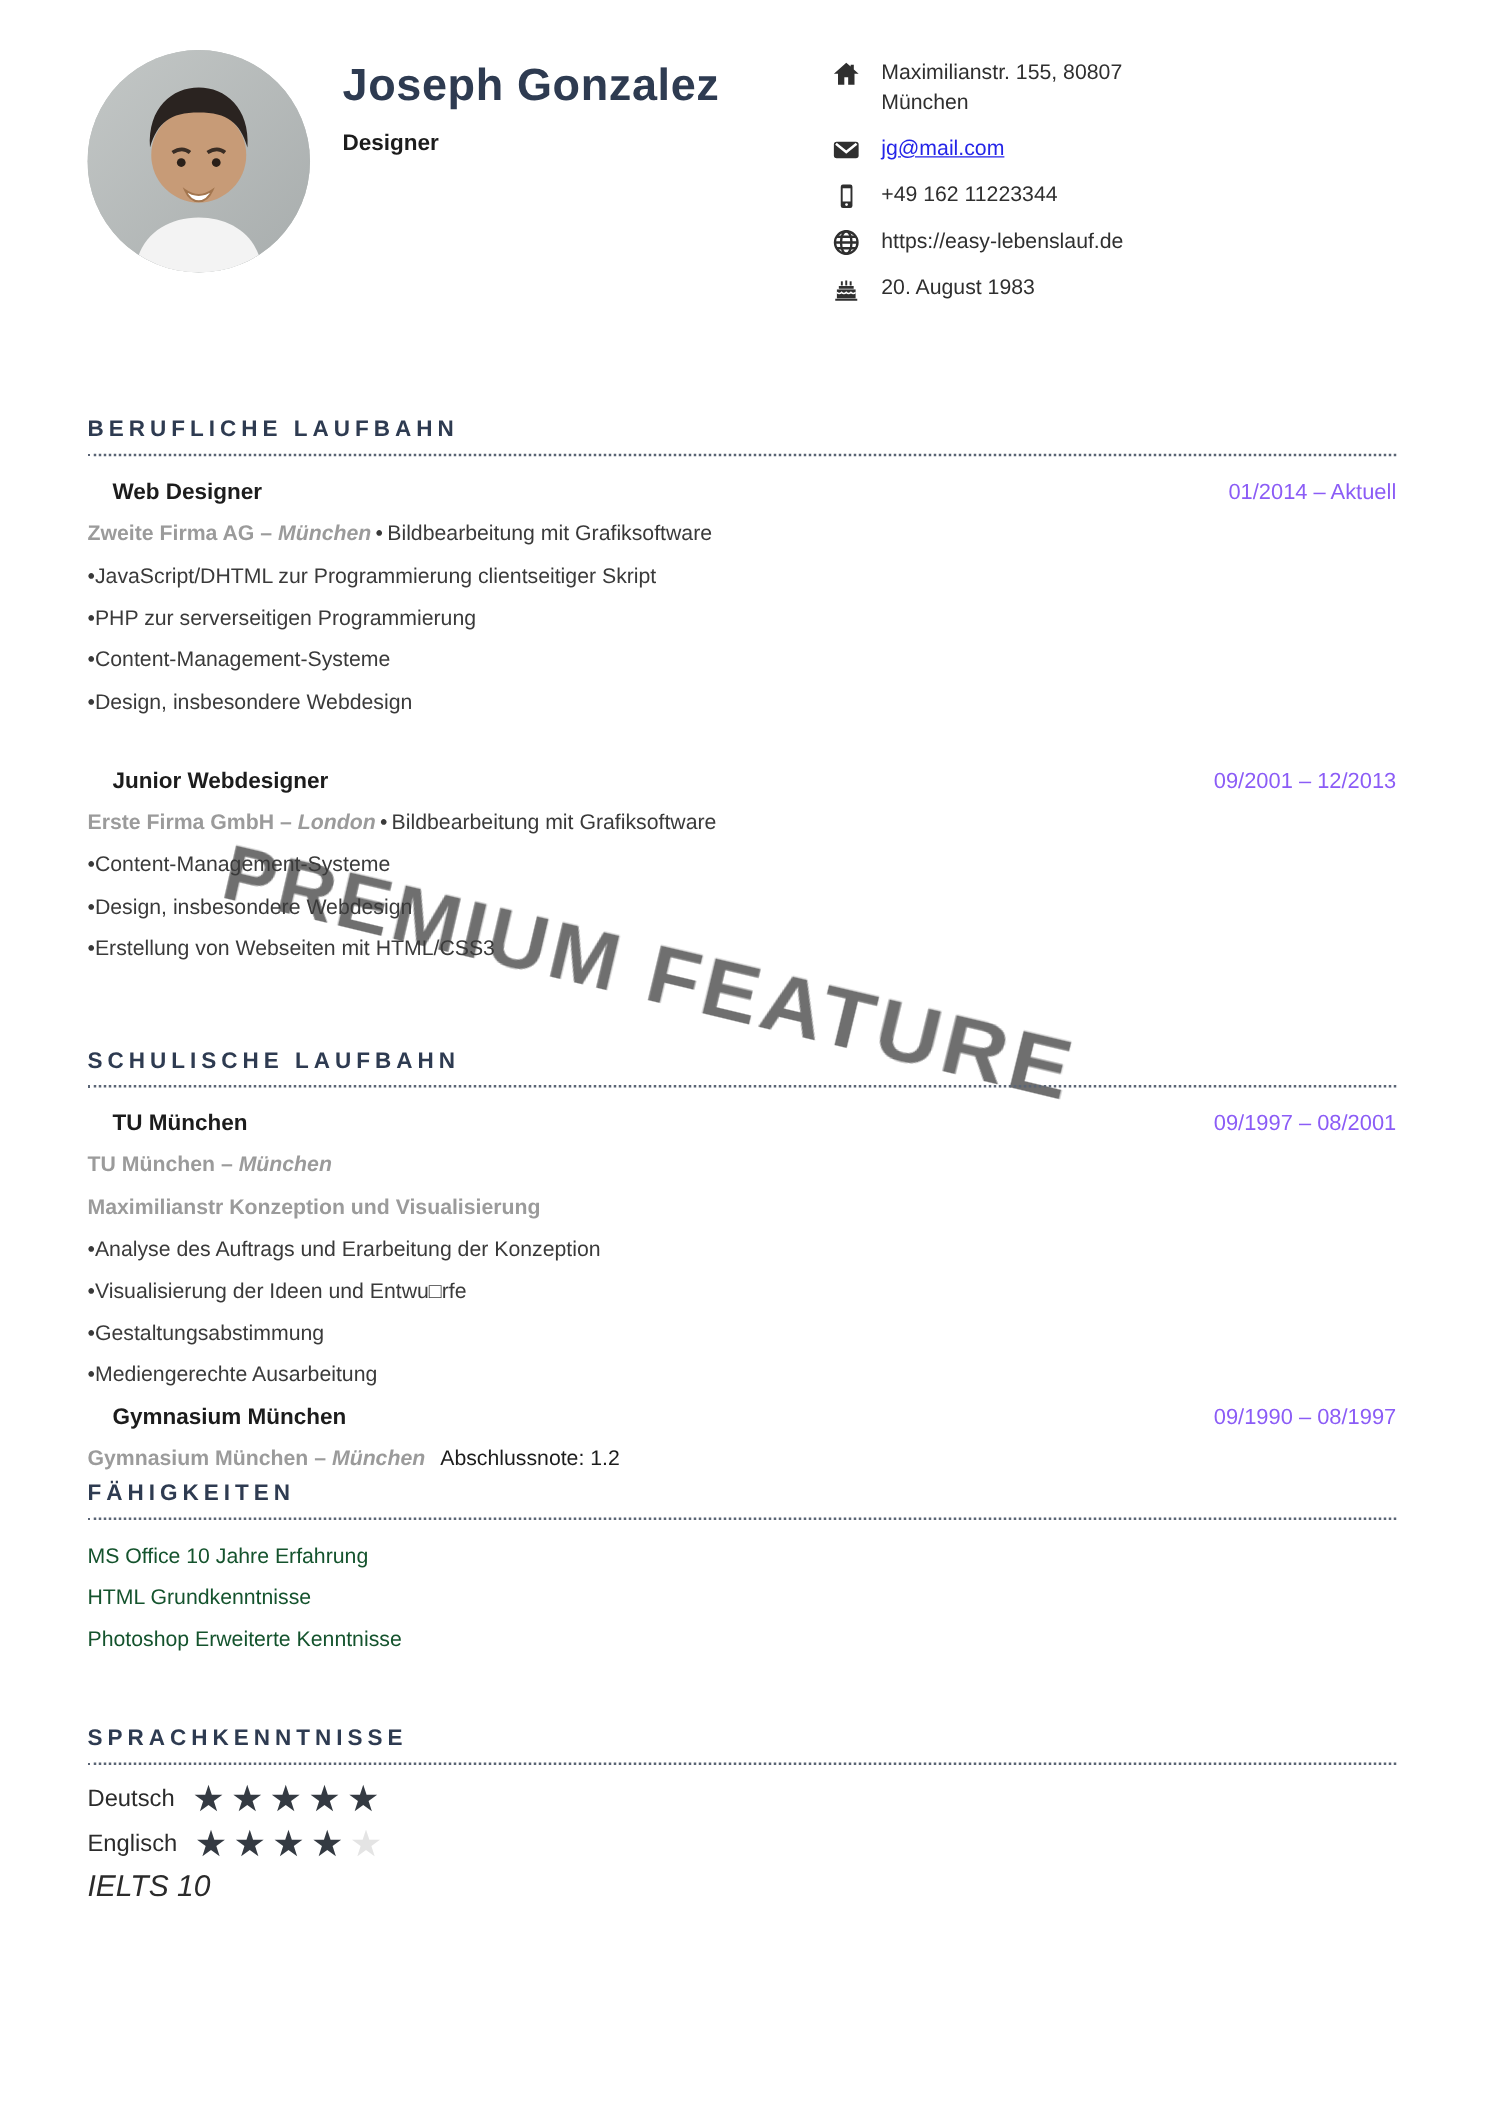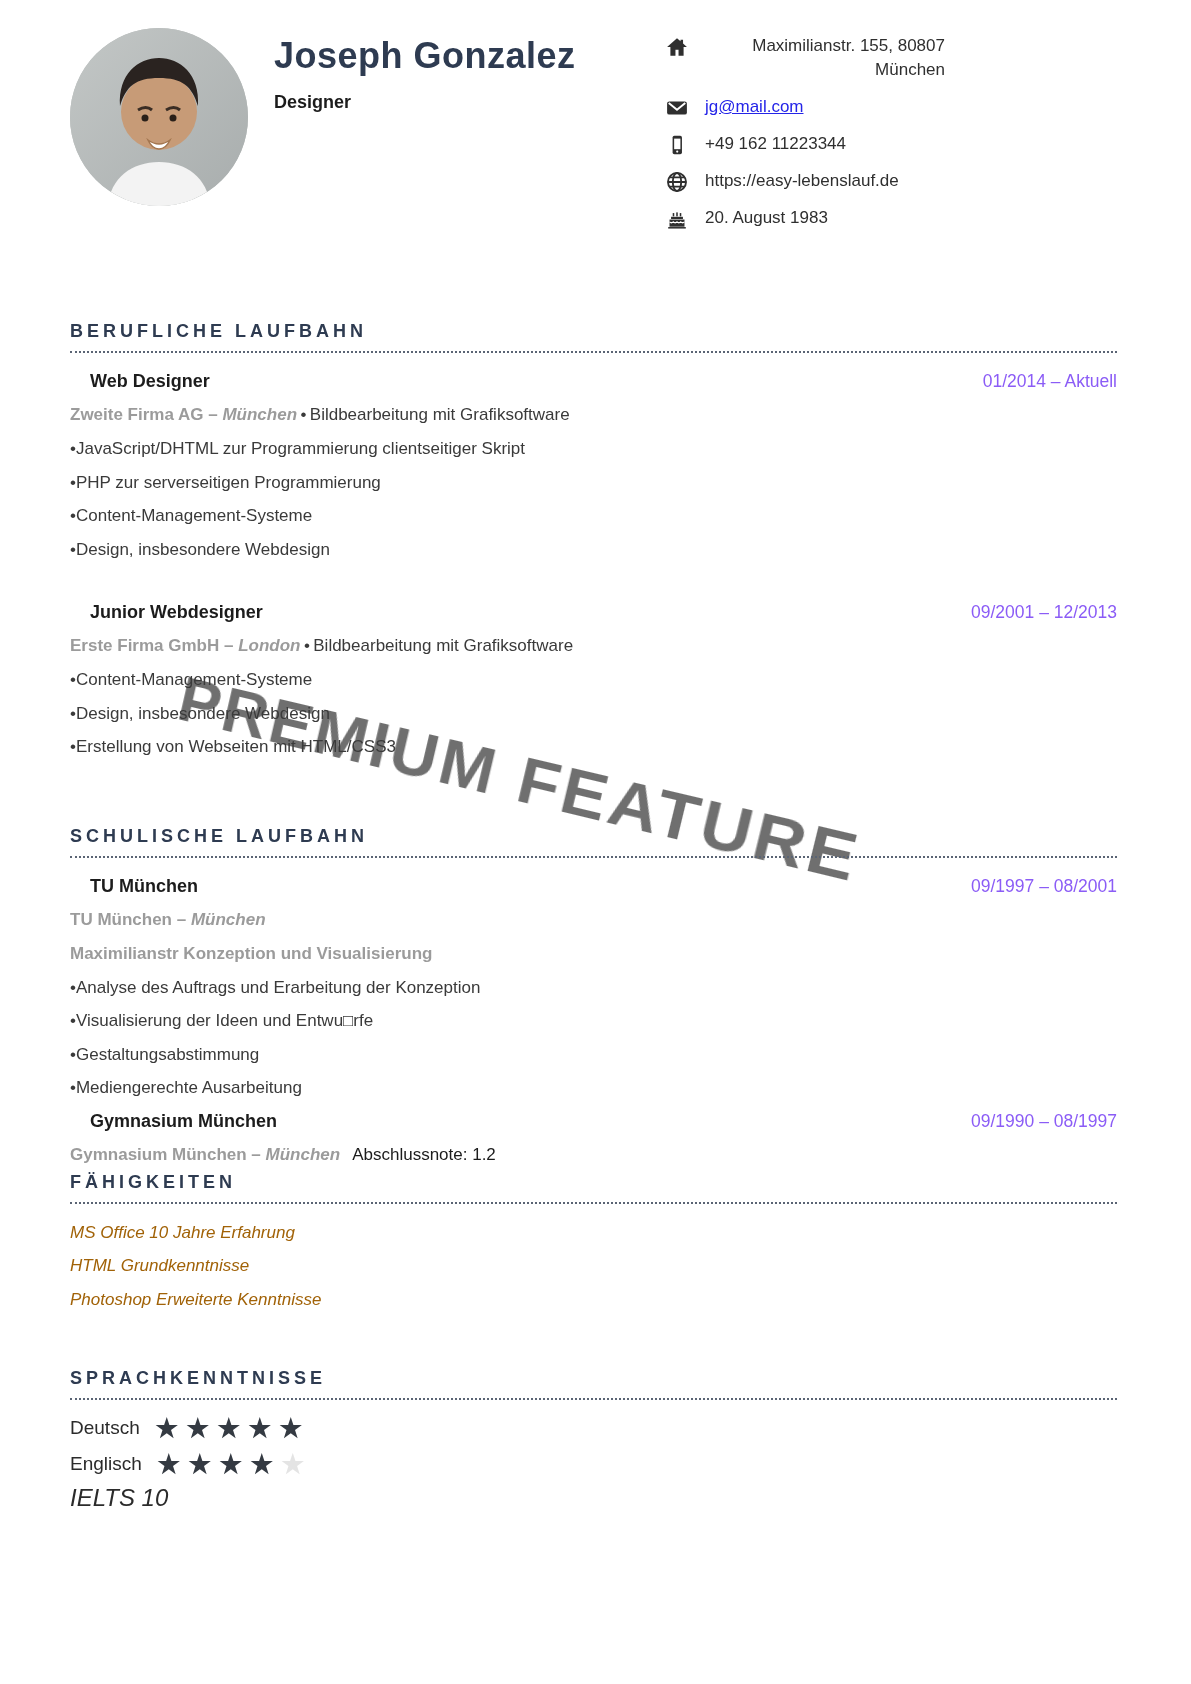--- a/index.html
+++ b/index.html
@@ -13,42 +13,42 @@
   .page { position: relative; width: 1191px; height: 1684px; }
 
   .watermark {
     position: absolute; left: 188px; top: 662px;
     font-size: 63px; font-weight: 700; letter-spacing: 3px;
     color: #6f6f6f; white-space: nowrap;
     transform: perspective(1300px) rotateY(-9deg) rotate(13deg);
     transform-origin: left top;
     z-index: 0;
   }
-  .content { position: relative; z-index: 1; padding: 28px 74px 0 70px; }
+  .content { position: relative; z-index: 1; padding: 40px 74px 0 70px; }
 
   
   .header { display: flex; align-items: flex-start; }
   .photo {
     width: 178px; height: 178px; border-radius: 50%;
     overflow: hidden; flex: none; background: #b9bdbc;
   }
   .photo svg { display: block; width: 178px; height: 178px; }
   .identity { flex: 1 1 auto; padding: 8px 0 0 26px; }
   .name {
     font-size: 36px; font-weight: 700; color: #2e3b51;
     letter-spacing: 0.5px; line-height: 1.1;
   }
   .job-title { margin-top: 16px; font-size: 18px; font-weight: 700; color: #1c1c1c; }
 
   .contact { width: 451px; flex: none; padding-top: 6px; }
   .c-row { display: flex; align-items: flex-start; margin-bottom: 13px; }
   .c-icon { width: 24px; flex: none; margin-top: 2px; }
   .c-icon svg { display: block; }
   .c-text { margin-left: 15px; color: #2f2f2f; line-height: 24px; }
-  .c-text.address { max-width: 240px; text-align: right; }
+  .c-text.address { max-width: 240px; }
   a.c-text.email { color: #2424e8; text-decoration: underline; }
 
   
   .section { margin-top: 0; }
   .section-title {
     font-size: 18px; font-weight: 700; color: #2e3b51;
     letter-spacing: 4px;
     padding-bottom: 9px;
     border-bottom: 2px dotted #5a6474;
     margin-bottom: 12px;
@@ -68,21 +68,21 @@
   .sep-bullet::before { content: "\2009\2022\2009 "; color: #3a3a3a; font-weight: 400; }
   .inline-task { color: #3a3a3a; }
 
   .task { line-height: 33.5px; color: #3a3a3a; }
   .task::before { content: "\2022 "; }
 
   .job + .job { margin-top: 30px; }
   .focus-line { line-height: 34px; }
   .edu-note { color: #1c1c1c; margin-left: 12px; font-weight: 400; }
 
-  .skill-line { line-height: 33.5px; color: #a16207; font-style: italic; }
+  .skill-line { line-height: 33.5px; color: #14532d; }
 
   .lang-row { display: flex; align-items: center; margin-bottom: 4px; }
   .lang-name { font-size: 19px; color: #2b2b2b; margin-right: 14px; }
   .stars { font-size: 29px; letter-spacing: 5px; line-height: 32px; }
   .stars-filled { color: #343a42; }
   .stars-empty { color: #e4e4e4; }
   .lang-note { font-style: italic; font-size: 24px; color: #2b2b2b; margin-top: 2px; }
 </style>
 </head>
 <body>

